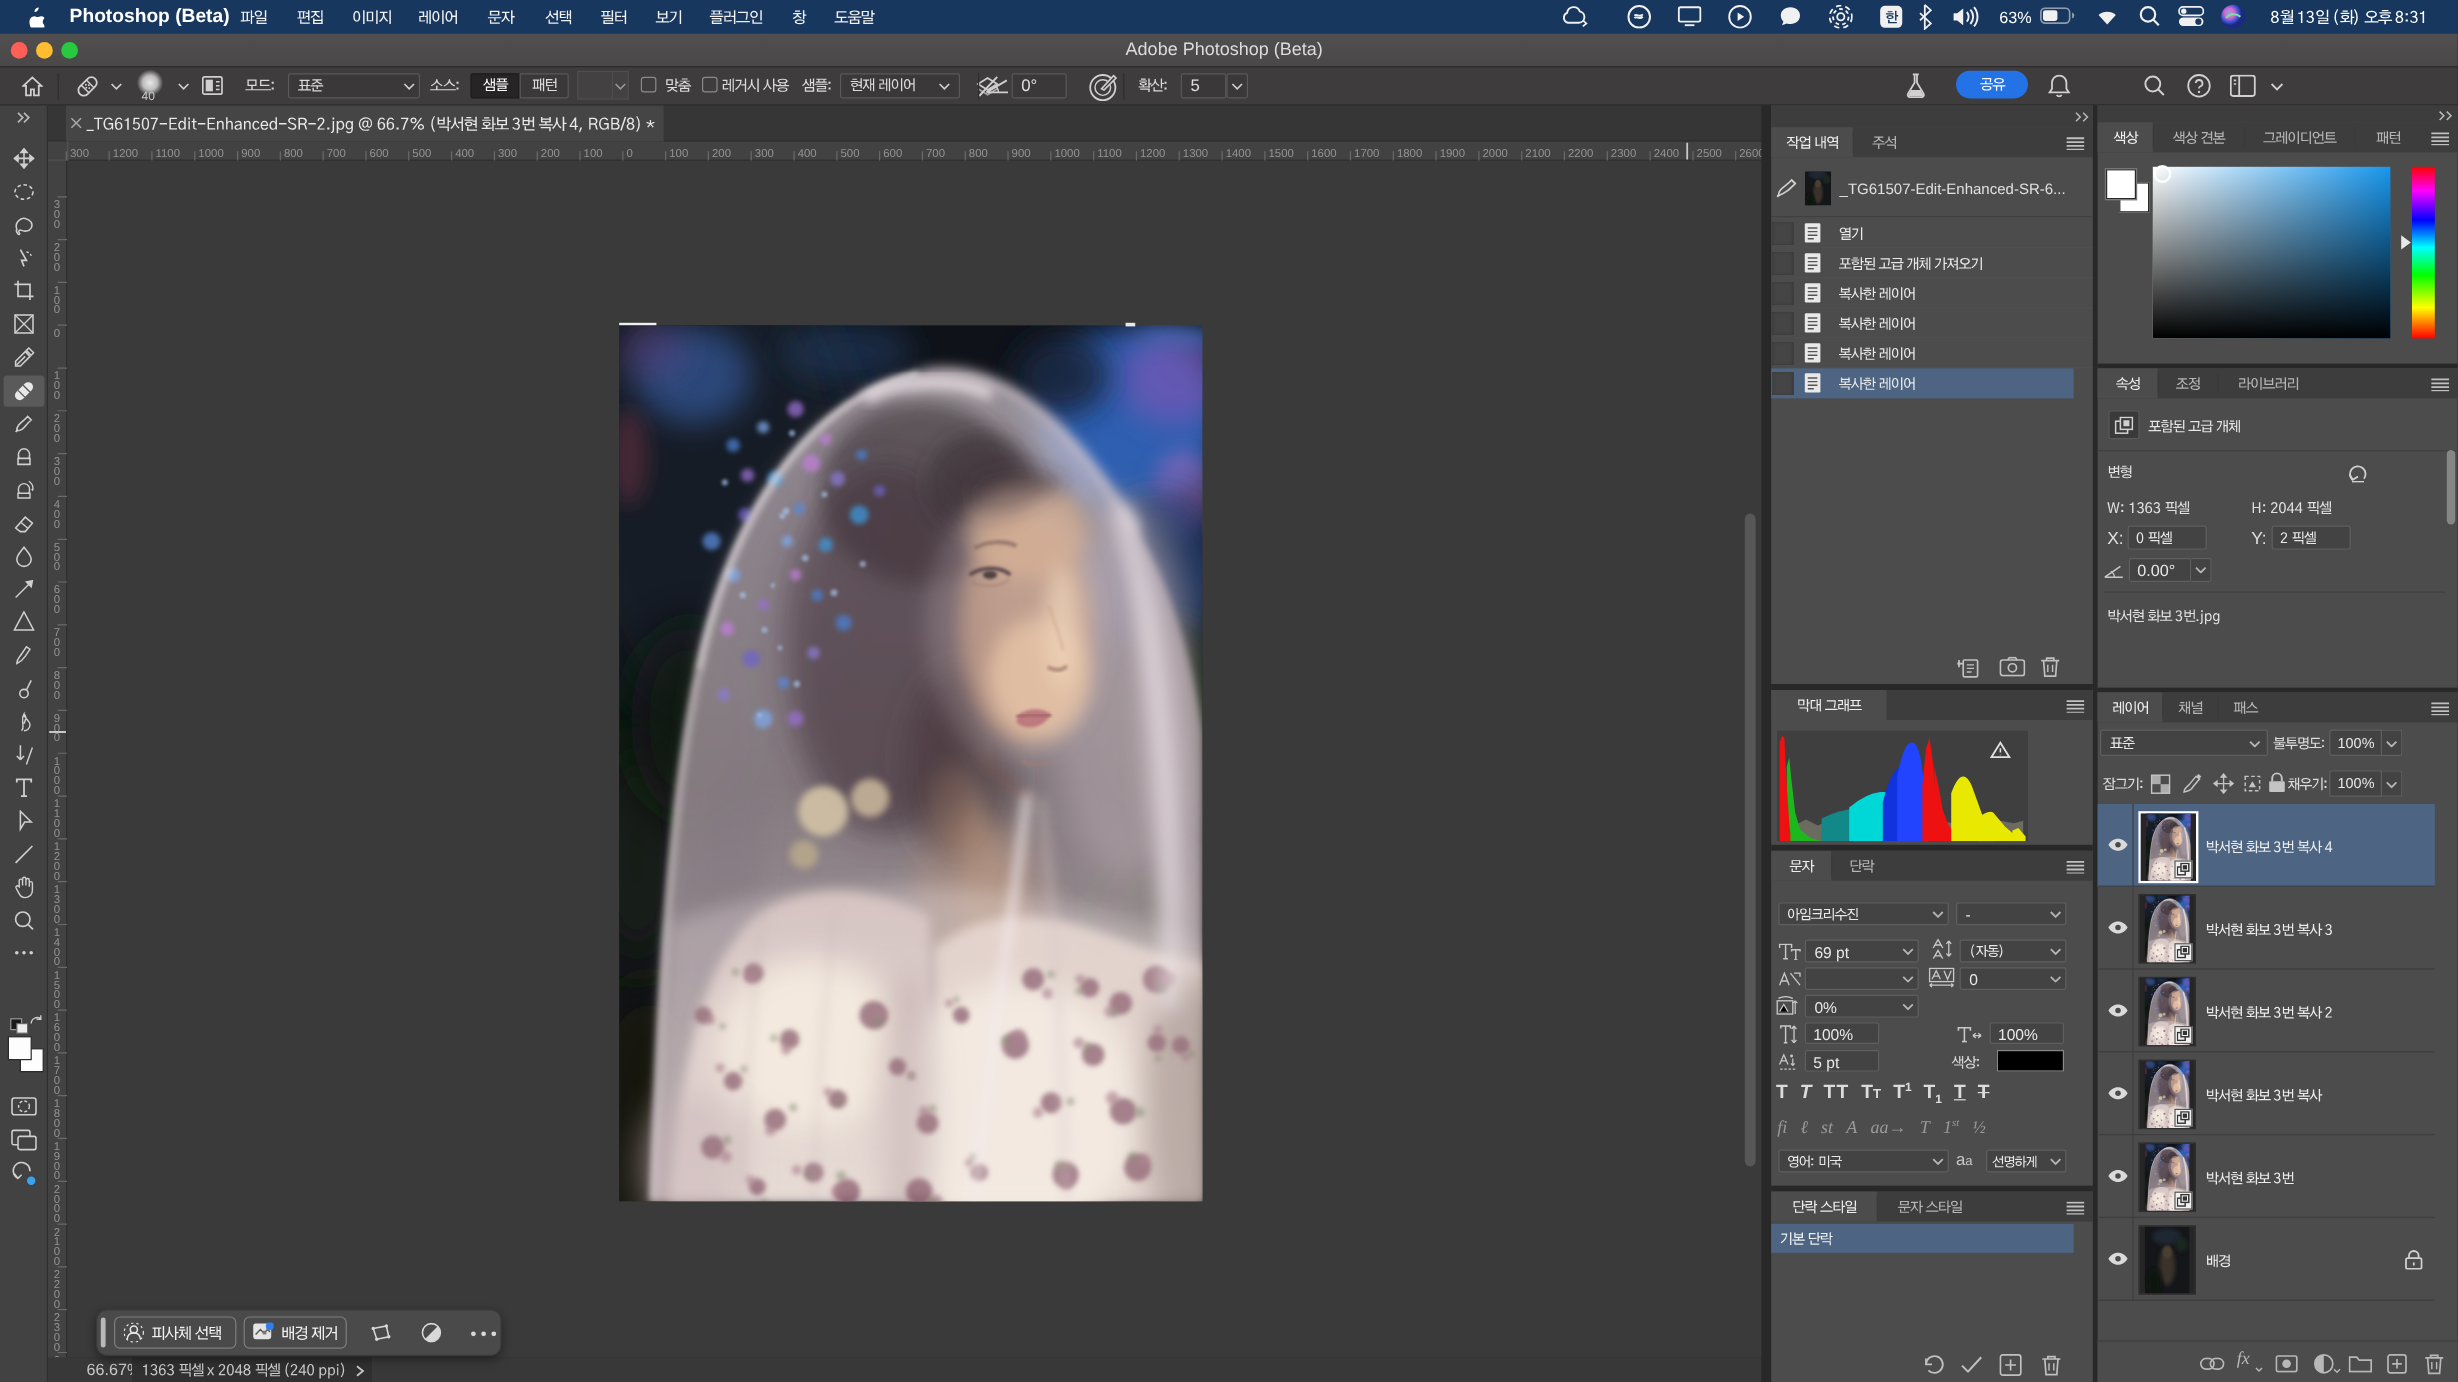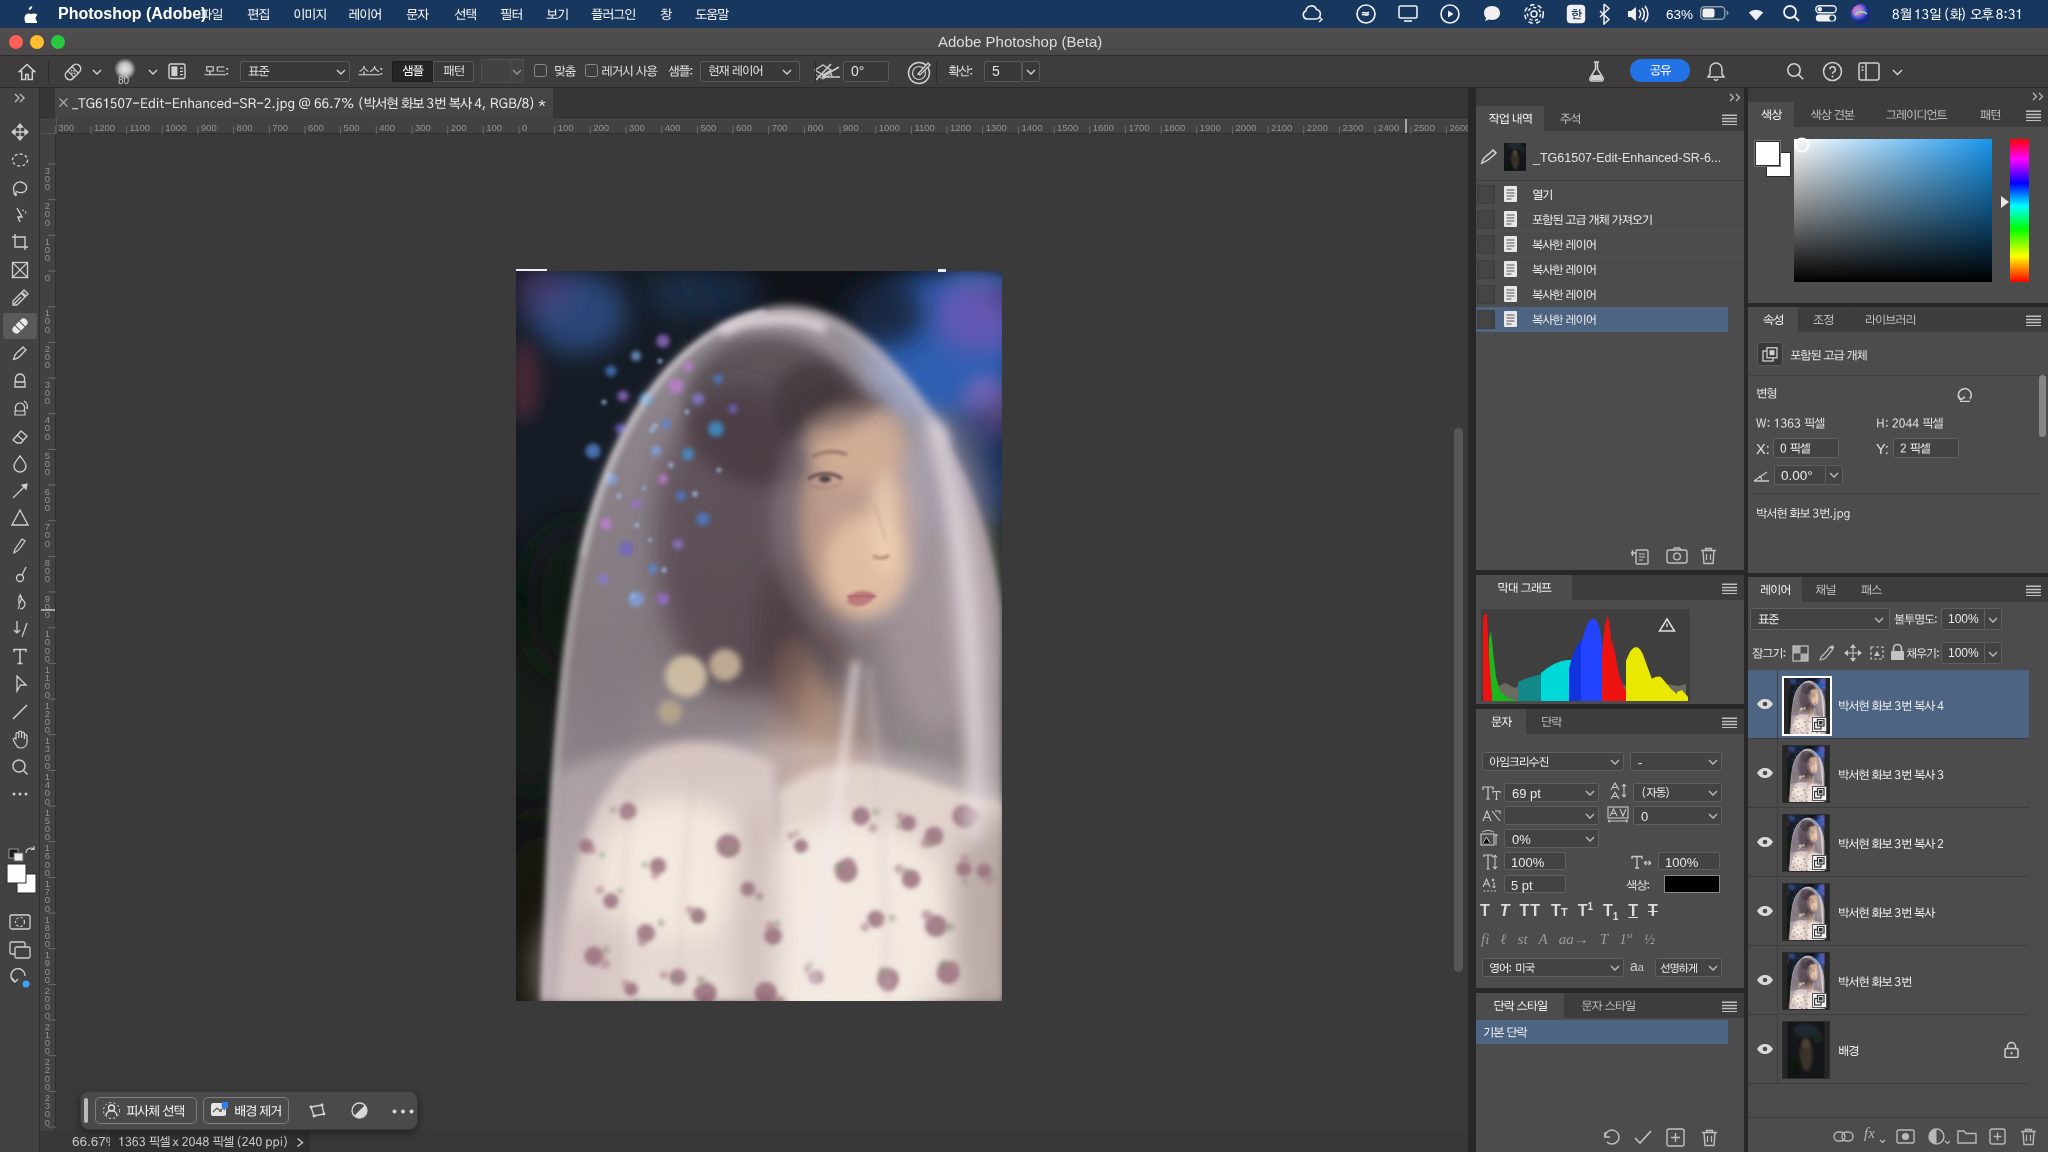--- a/index.html
+++ b/index.html
@@ -239,21 +239,21 @@
           <ellipse cx="243" cy="280" rx="50" ry="70" fill="#4a4034" filter="url(#f14)"></ellipse>
           <ellipse cx="100" cy="600" rx="80" ry="140" fill="#101310" filter="url(#f24)"></ellipse>
         </svg>
       </g>
 </defs>
   </svg>
 <div style="position:absolute;left:0;top:0;width:2048px;height:28px;background:#17375e"></div>
 <svg style="position:absolute;left:21px;top:6px" width="16" height="17">
     <path d="M11.3 0c.1 1-.3 2-.9 2.7-.6.7-1.6 1.3-2.6 1.2-.1-1 .4-2 1-2.6C9.4.6 10.5.1 11.3 0zM14.6 12.2c0-2 1.7-3 1.8-3.1-1-1.4-2.5-1.6-3-1.6-1.3-.1-2.5.7-3.1.7-.6 0-1.6-.7-2.7-.7-1.4 0-2.7.8-3.4 2-1.4 2.5-.4 6.3 1 8.3.7 1 1.5 2.1 2.6 2.1 1 0 1.4-.7 2.7-.7 1.3 0 1.6.7 2.7.7 1.1 0 1.8-1 2.5-2 .8-1.2 1.1-2.3 1.1-2.4-.1 0-2.2-.9-2.2-3.3z" fill="#fff"></path>
   </svg>
-<div style="position:absolute;left:58px;top:3px;width:300px;height:22px;font:bold 16px 'Liberation Sans',sans-serif;color:#fff;line-height:22px">Photoshop (Adobe)</div>
+<div style="position:absolute;left:58px;top:3px;width:300px;height:22px;font:bold 16px 'Liberation Sans',sans-serif;color:#fff;line-height:22px">Photoshop (Beta)</div>
 <svg style="position:absolute;left:1300px;top:4px" width="26" height="20">
     <path d="M16.5 5.5a5.5 5.5 0 0 0-10.6 1.2A4.4 4.4 0 0 0 6.6 15h9.2a4.8 4.8 0 0 0 .7-9.5z" fill="none" stroke="#f0f0f0" stroke-width="1.6"></path>
     <path d="M19 13l3 2.5-3 2.5" fill="none" stroke="#f0f0f0" stroke-width="1.4"></path>
   </svg>
 <svg style="position:absolute;left:1356px;top:4px" width="20" height="20">
     <circle cx="10" cy="10" r="9" fill="none" stroke="#f0f0f0" stroke-width="1.7"></circle>
     <path d="M6 11c2-2 4 2 7-1M6 9c2-2 4 2 7-1" stroke="#f0f0f0" stroke-width="1.6" fill="none"></path>
   </svg>
 <svg style="position:absolute;left:1398px;top:5px" width="20" height="17">
     <rect x="1" y="1" width="18" height="12" rx="1.5" fill="none" stroke="#f0f0f0" stroke-width="1.6"></rect>
@@ -338,21 +338,21 @@
 <svg style="position:absolute;left:112px;top:56px" width="26" height="26">
     <defs>
       <radialGradient id="br50">
         <stop offset="0%" stop-color="#e8e8e8"></stop>
         <stop offset="55%" stop-color="#bdbdbd"></stop>
         <stop offset="100%" stop-color="#3e3c3c"></stop>
       </radialGradient>
     </defs>
     <circle cx="13" cy="13" r="11" fill="url(#br50)"></circle>
   </svg>
-<div style="position:absolute;left:118px;top:74.5px;width:30px;font:10px 'Liberation Sans',sans-serif;color:#ccc">80</div>
+<div style="position:absolute;left:118px;top:74.5px;width:30px;font:10px 'Liberation Sans',sans-serif;color:#ccc">40</div>
 <svg style="position:absolute;left:148px;top:69px" width="10" height="6">
     <path d="M1 1l4 4 4-4" fill="none" stroke="#d0d0d0" stroke-width="1.4"></path>
   </svg>
 <svg style="position:absolute;left:168px;top:63px" width="19" height="17">
     <rect x="1" y="1" width="16" height="14.5" rx="1.5" fill="none" stroke="#d0d0d0" stroke-width="1.4"></rect>
     <rect x="3.4" y="3.4" width="6" height="9.7" fill="#d0d0d0"></rect>
     <path d="M12 5.2h3M12 8.4h3M12 11.6h3" stroke="#d0d0d0" stroke-width="1.2"></path>
   </svg>
 <div style="position:absolute;left:240px;top:60.5px;width:110px;height:21px;background:#3a3838;border:1px solid #5a5858;border-radius:2px"></div>
 <svg style="position:absolute;left:336px;top:69px" width="10" height="6">

